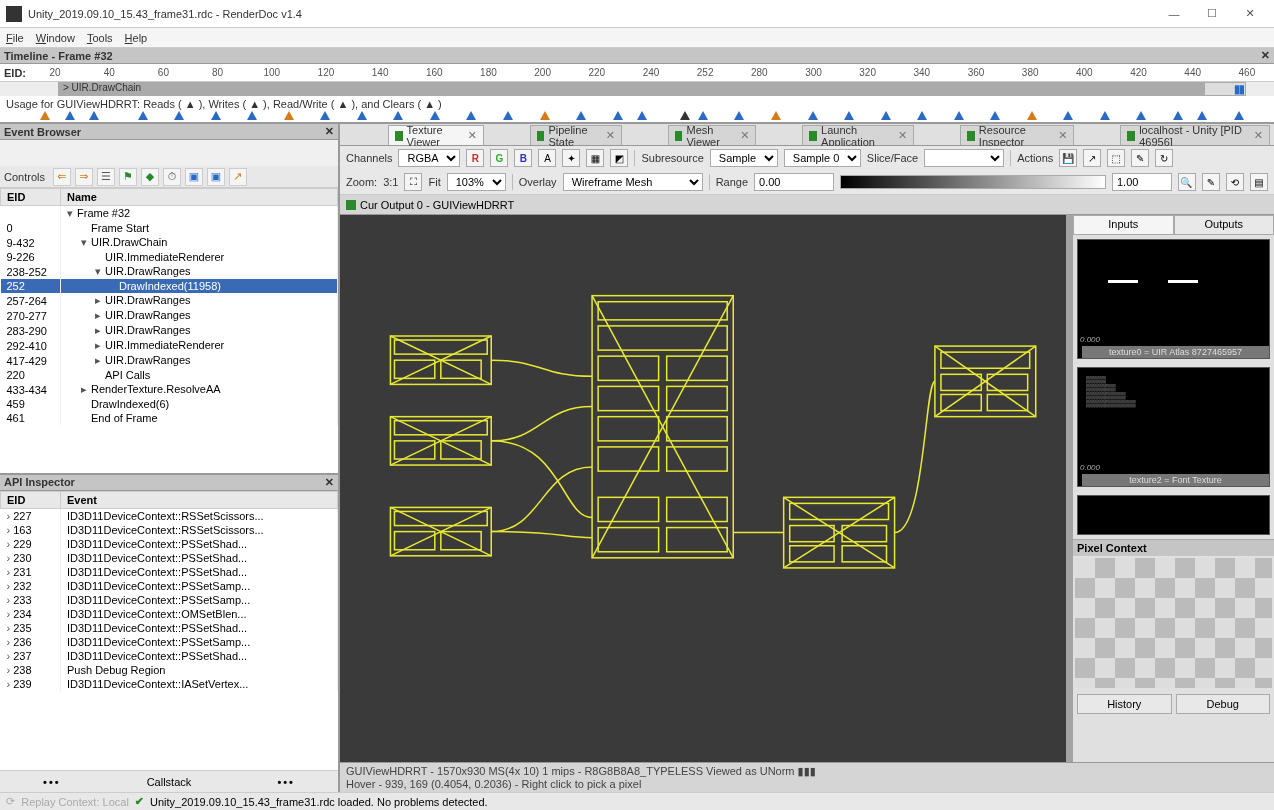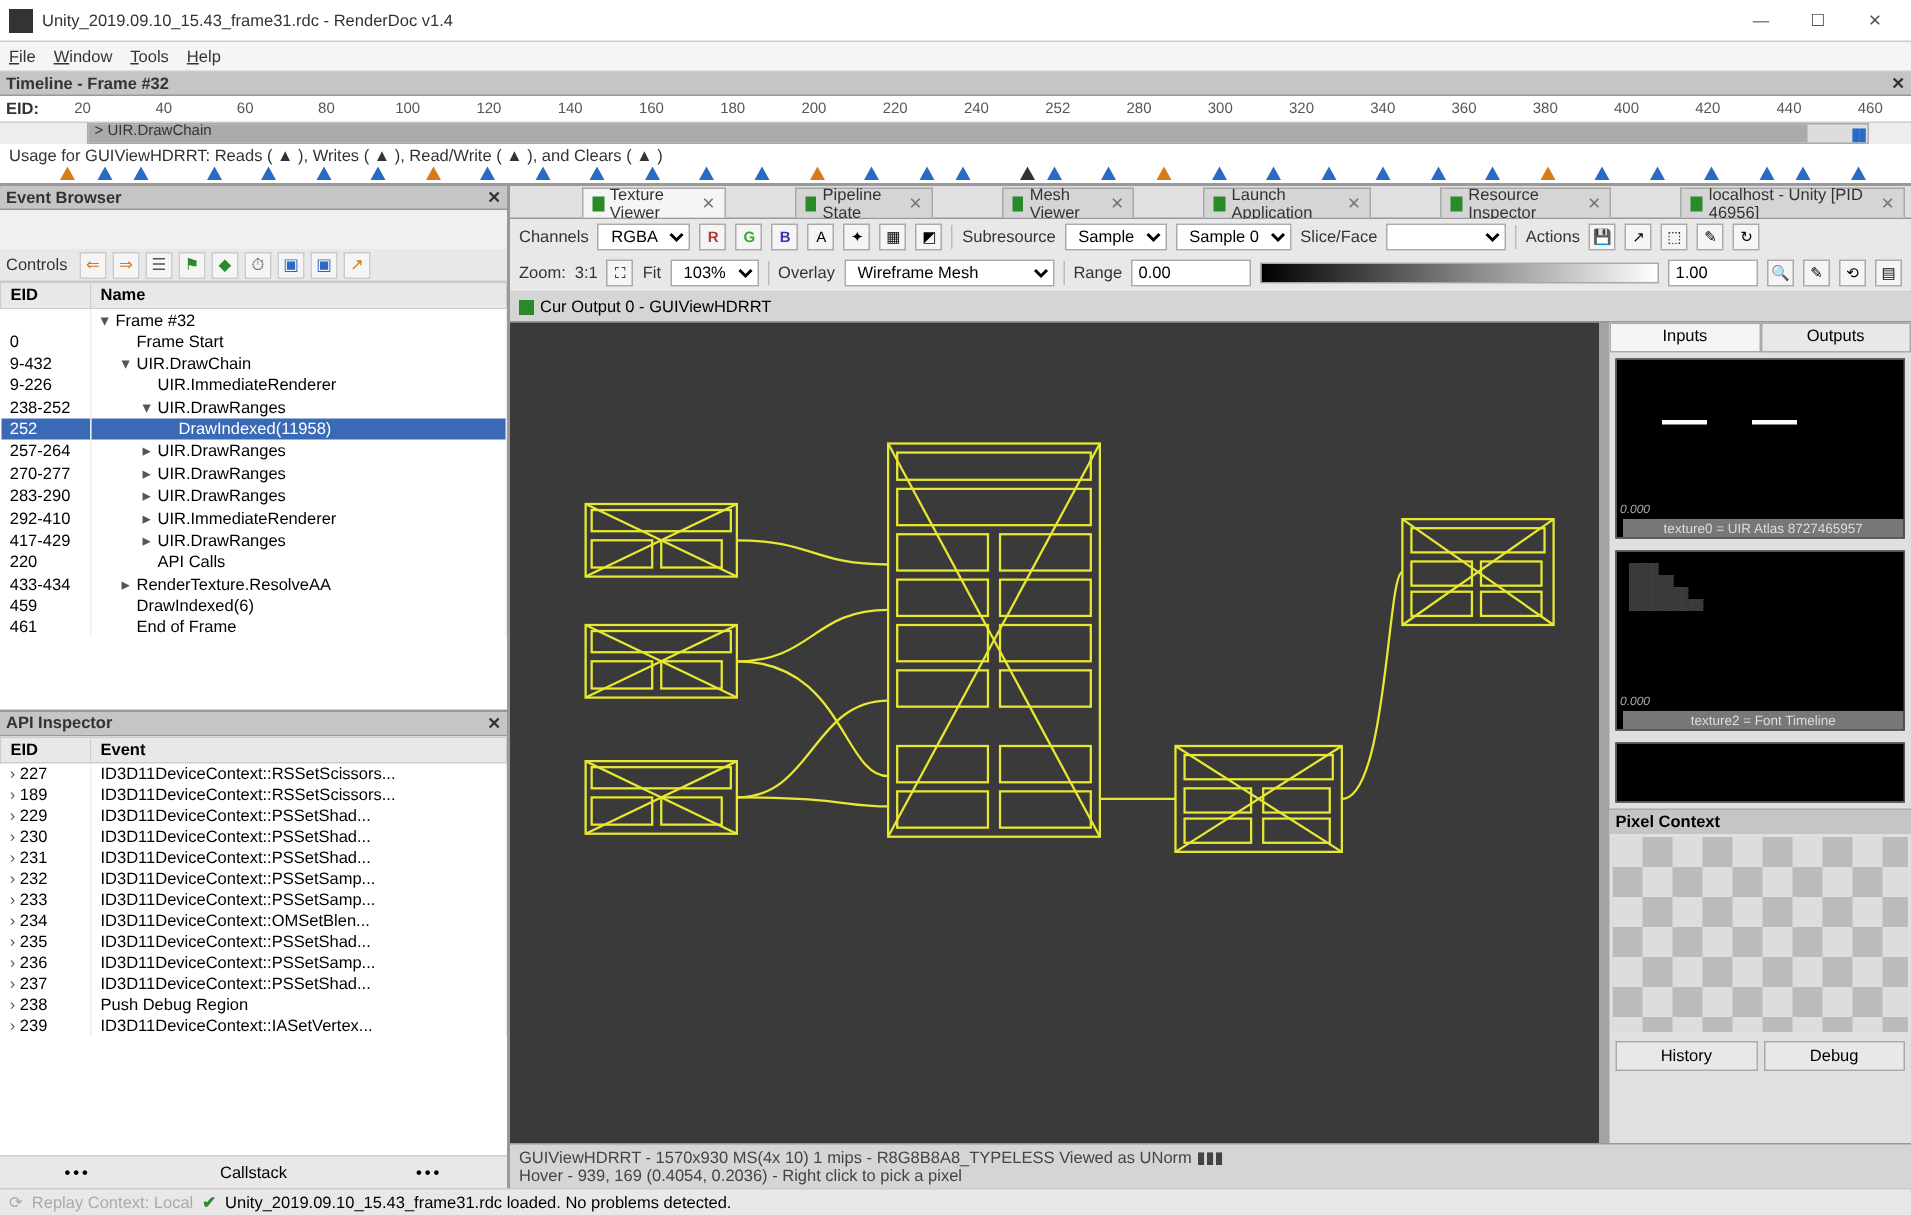--- a/index.html
+++ b/index.html
@@ -292,21 +292,21 @@
             <th style="width:60px">EID</th>
             <th>Event</th>
           </tr>
             </thead>
           <tbody id="api-body">
               <tr>
                 <td>227</td>
                 <td>ID3D11DeviceContext::RSSetScissors...</td>
               </tr>
               <tr>
-                <td>189</td>
+                <td>163</td>
                 <td>ID3D11DeviceContext::RSSetScissors...</td>
               </tr>
               <tr>
                 <td>229</td>
                 <td>ID3D11DeviceContext::PSSetShad...</td>
               </tr>
               <tr>
                 <td>230</td>
                 <td>ID3D11DeviceContext::PSSetShad...</td>
               </tr>
@@ -527,21 +527,21 @@
         </div>
         <div class="thumb">
           <div style="position:absolute;left:30px;top:40px;width:30px;height:3px;background:#fff"></div>
           <div style="position:absolute;left:90px;top:40px;width:30px;height:3px;background:#fff"></div>
           <span class="tl">0.000</span>
           <div class="caption">texture0 = UIR Atlas 8727465957</div>
         </div>
         <div class="thumb">
           <div style="position:absolute;left:8px;top:8px;color:#ccc;font-size:7px;line-height:8px">▒▒▒▒<br>▒▒▒▒▒▒<br>▒▒▒▒▒▒▒▒<br>▒▒▒▒▒▒▒▒▒▒</div>
           <span class="tl">0.000</span>
-          <div class="caption">texture2 = Font Timeline</div>
+          <div class="caption">texture2 = Font Texture</div>
         </div>
         <div class="thumb" style="height:40px"></div>
         <div class="pixel-context">
           <div class="pc-header">Pixel Context</div>
           <div class="pc-grid"></div>
           <div class="pc-btns">
             <button>History</button>
             <button>Debug</button>
           </div>
         </div>

